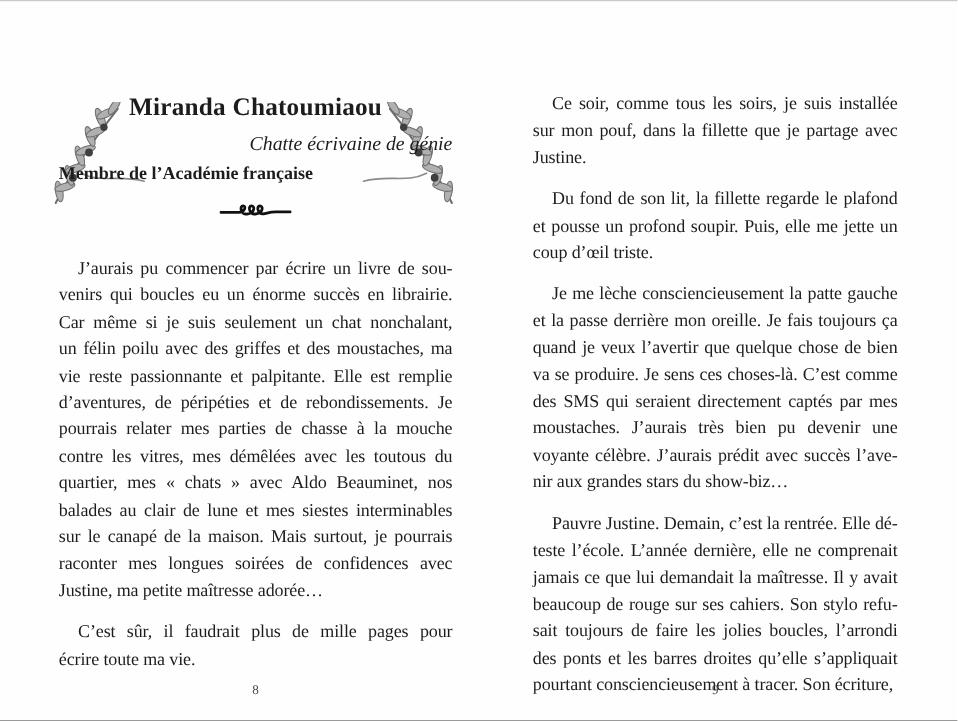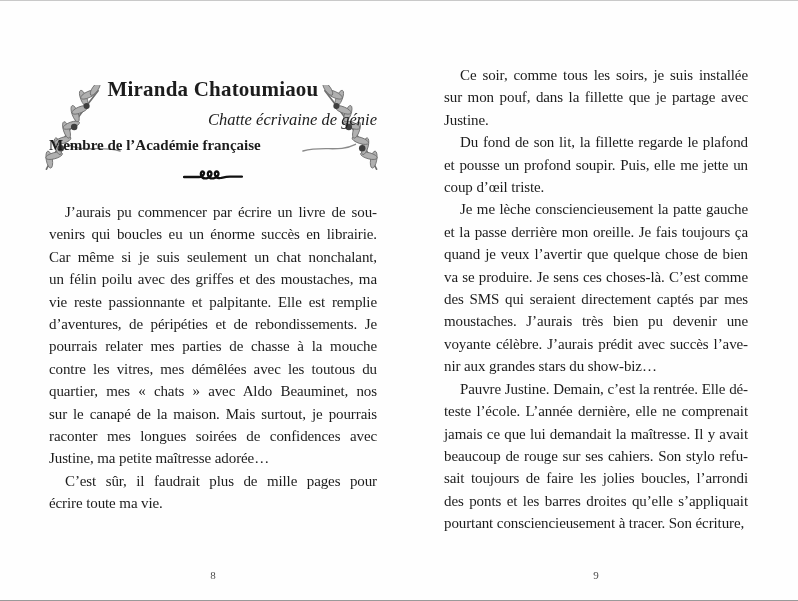--- a/index.html
+++ b/index.html
@@ -37,21 +37,21 @@
   }
   .branch{position:absolute;width:88px;height:88px;}
   .branch-l{left:-15px;top:84px;}
   .branch-r{right:-12px;top:84px;transform:scaleX(-1);}
 
   .body{position:absolute;left:0;font-size:15px;line-height:22.4px;letter-spacing:-0.1px;}
   .page.left  .body{top:200px;width:328px;}
   .page.right .body{top:63px;width:304px;}
   .line{text-align:justify;text-align-last:justify;white-space:normal;}
   .line.para-end{text-align-last:left;}
-  .line.para-start{text-indent:16px;}
+  .line.para-start{text-indent:16px;margin-top:12px;}
 
   .pagenum{
     position:absolute;top:568px;left:0;width:100%;
     text-align:center;font-size:11px;color:#4d4d4d;
   }
 </style>
 </head>
 <body>
 
 <div class="stage">
@@ -125,20 +125,21 @@
         <div>
           <div class="line para-start">J’aurais pu commencer par écrire un livre de sou-</div>
           <div class="line">venirs qui boucles eu un énorme succès en librairie.</div>
           <div class="line">Car même si je suis seulement un chat nonchalant,</div>
           <div class="line">un félin poilu avec des griffes et des moustaches, ma</div>
           <div class="line">vie reste passionnante et palpitante. Elle est remplie</div>
           <div class="line">d’aventures, de péripéties et de rebondissements. Je</div>
           <div class="line">pourrais relater mes parties de chasse à la mouche</div>
           <div class="line">contre les vitres, mes démêlées avec les toutous du</div>
           <div class="line">quartier, mes « chats » avec Aldo Beauminet, nos</div>
+          <div class="line">balades au clair de lune et mes siestes interminables</div>
           <div class="line">sur le canapé de la maison. Mais surtout, je pourrais</div>
           <div class="line">raconter mes longues soirées de confidences avec</div>
           <div class="line para-end">Justine, ma petite maîtresse adorée…</div>
         </div>
         <div>
           <div class="line para-start">C’est sûr, il faudrait plus de mille pages pour</div>
           <div class="line para-end">écrire toute ma vie.</div>
         </div>
       </div>
 

